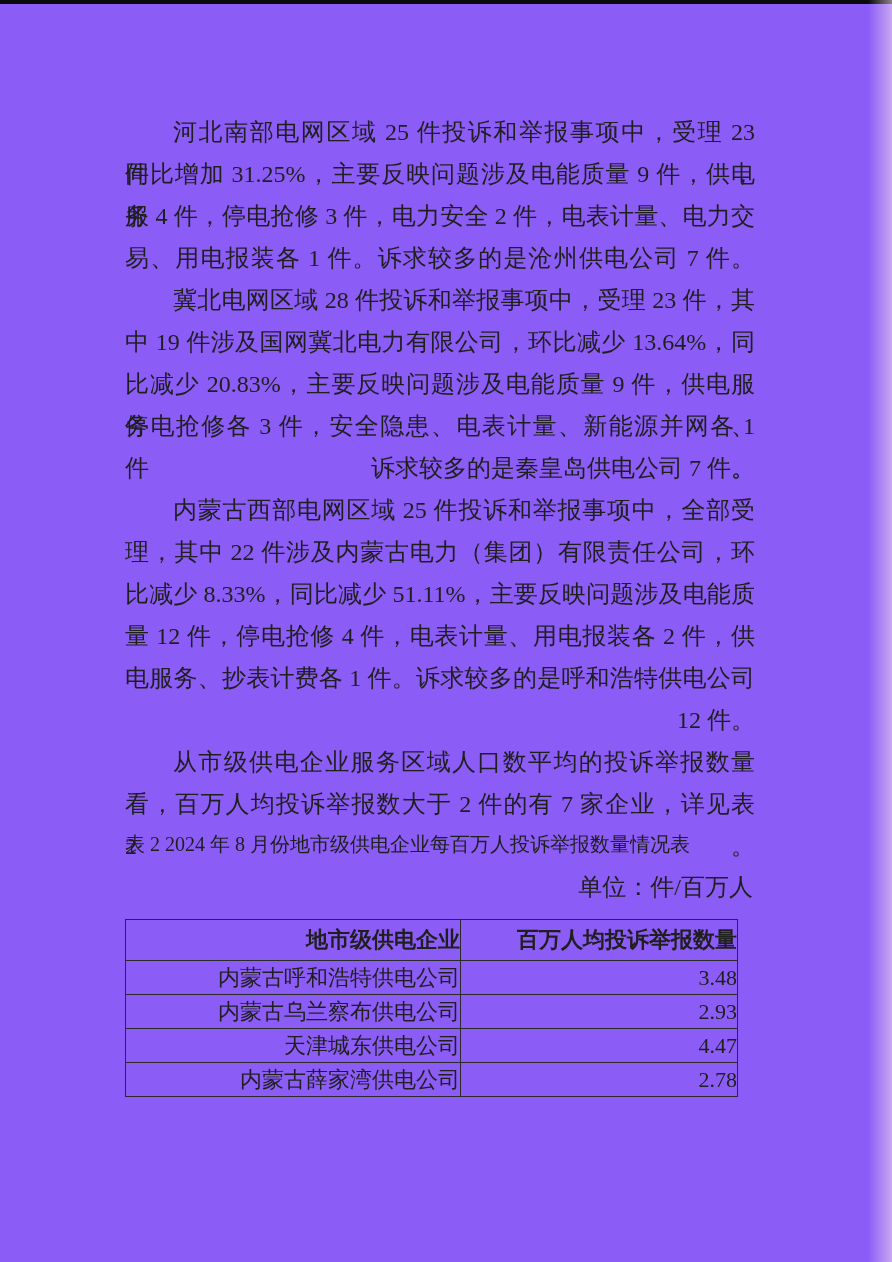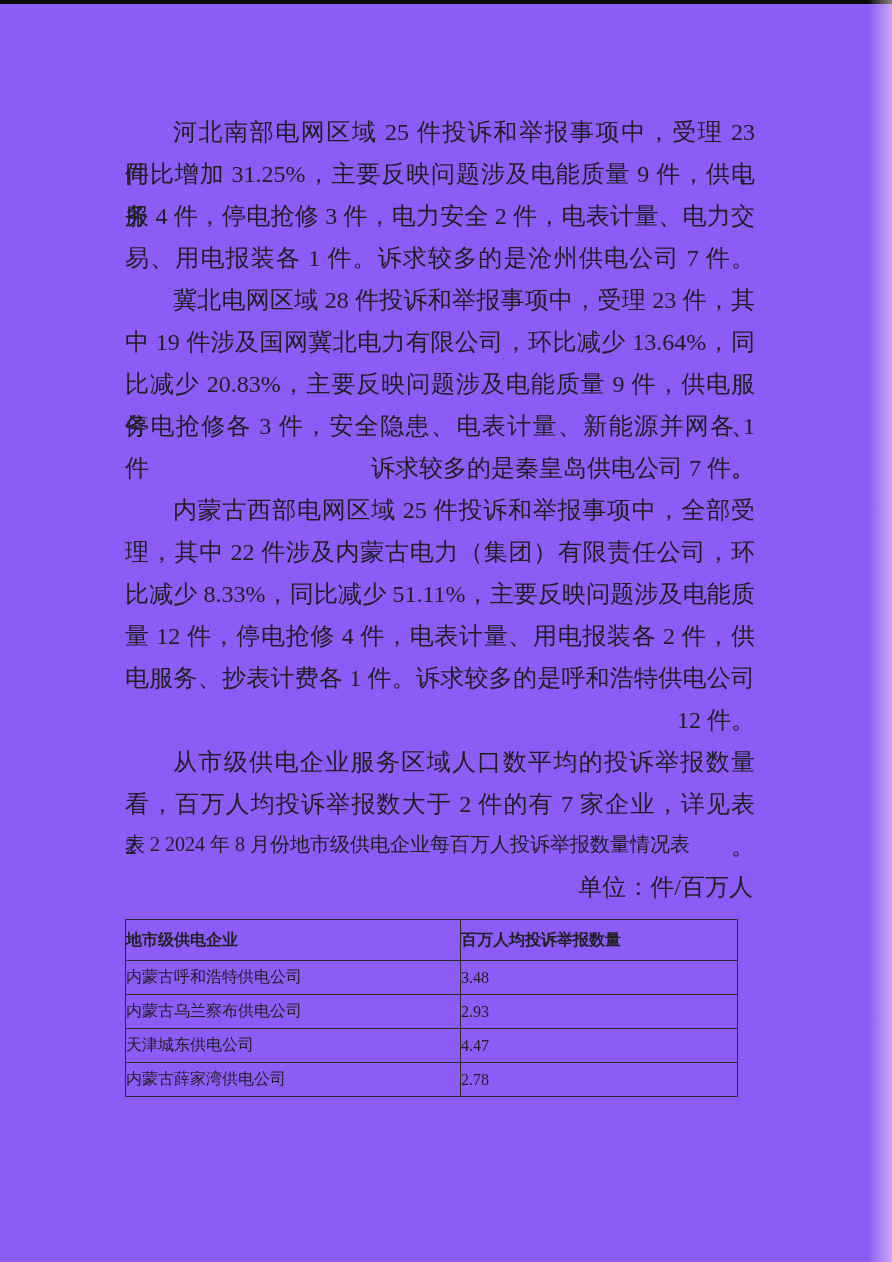--- a/index.html
+++ b/index.html
@@ -60,23 +60,23 @@
     padding-right: 2px;
   }
   table.report {
     margin-top: 17px;
     width: 612px;
     border-collapse: collapse;
     table-layout: fixed;
   }
   table.report th, table.report td {
     border: 1.5px solid #2a2a2a;
-    text-align: left;
+    text-align: right;
     vertical-align: middle;
-    font-size: 16px;
+    font-size: 22px;
     padding: 0;
   }
   table.report th {
     height: 40px;
     font-weight: bold;
   }
   table.report td { height: 33px; font-weight: normal; }
   col.c1 { width: 335px; }
   col.c2 { width: 277px; }
 </style>

